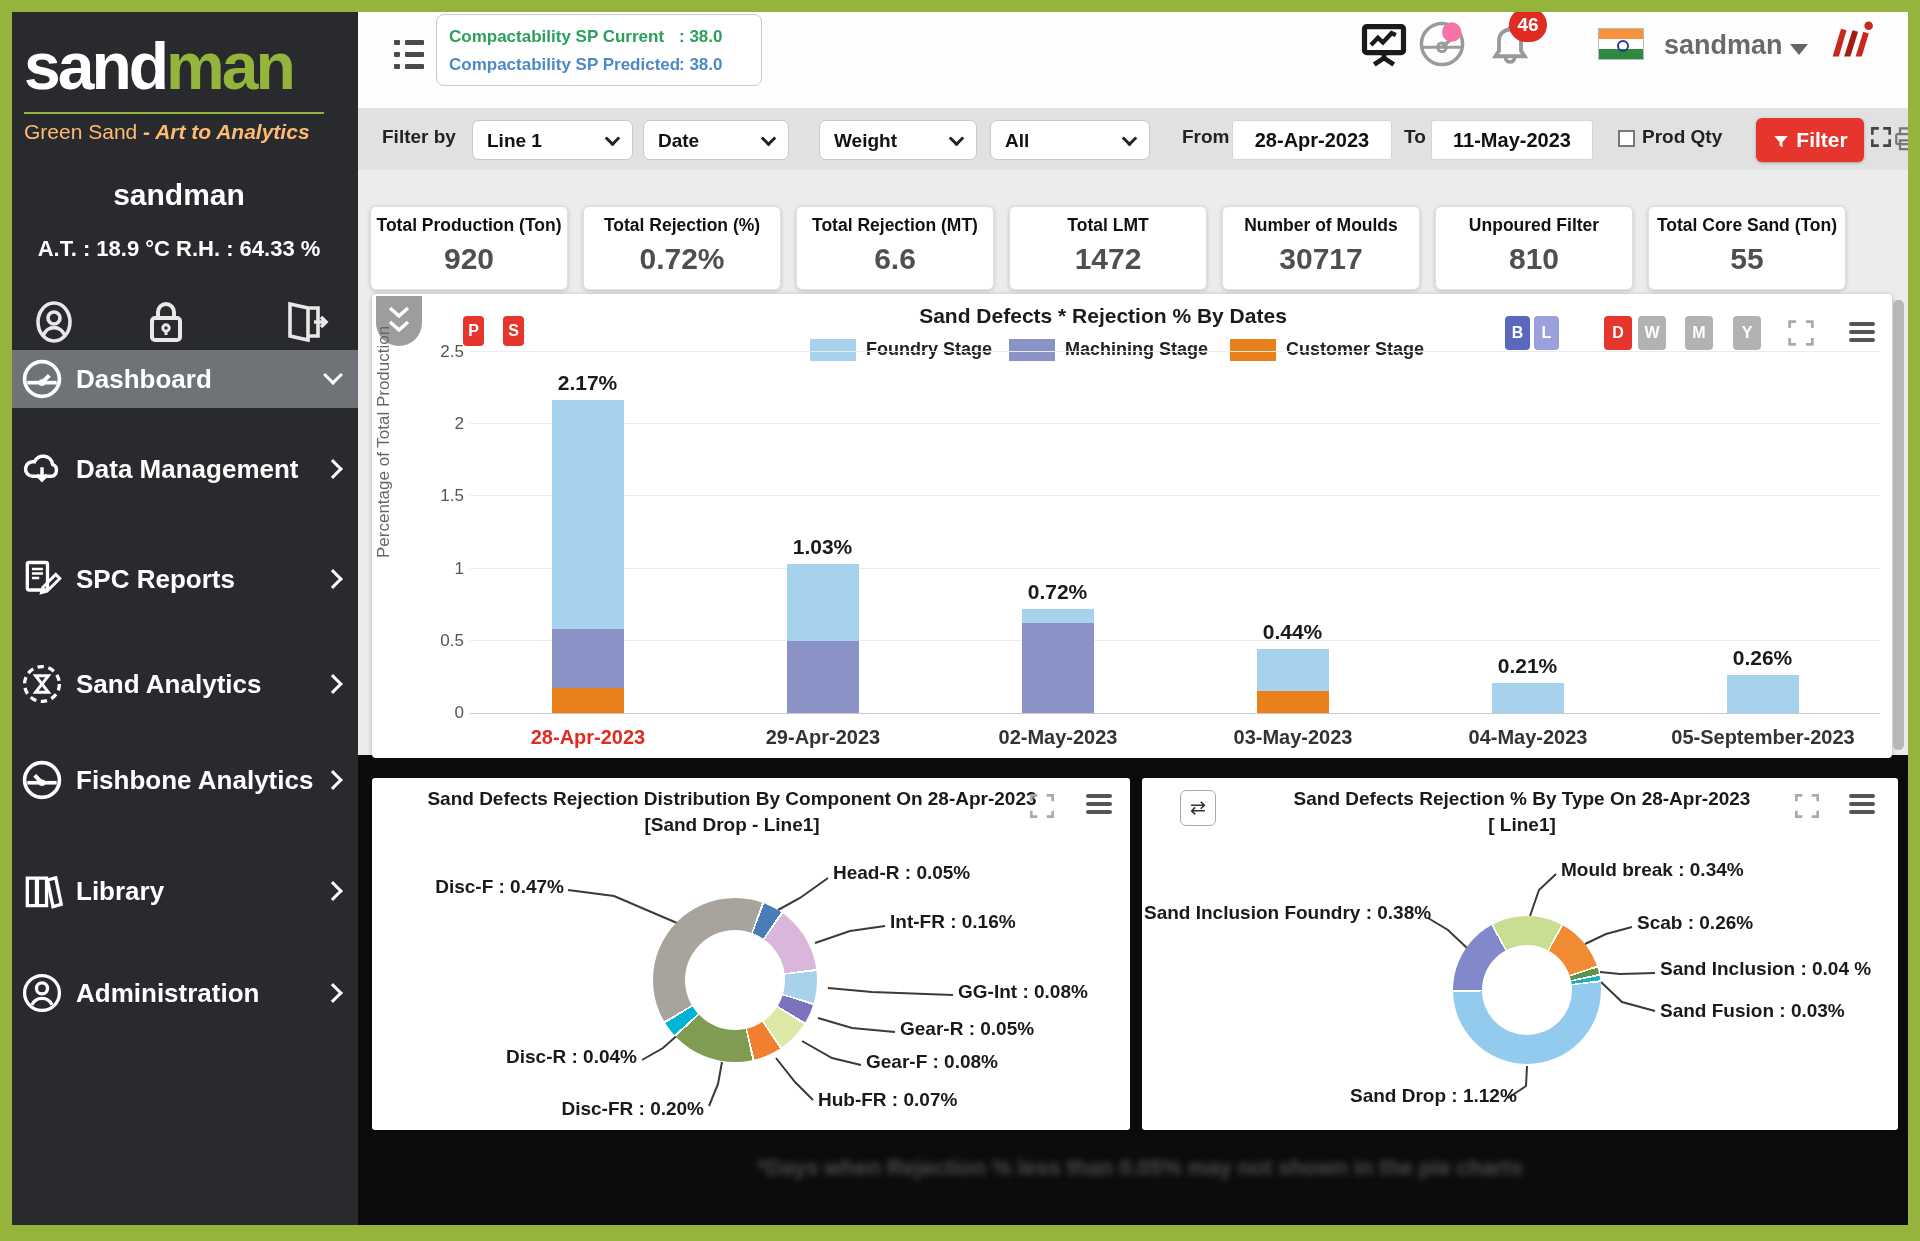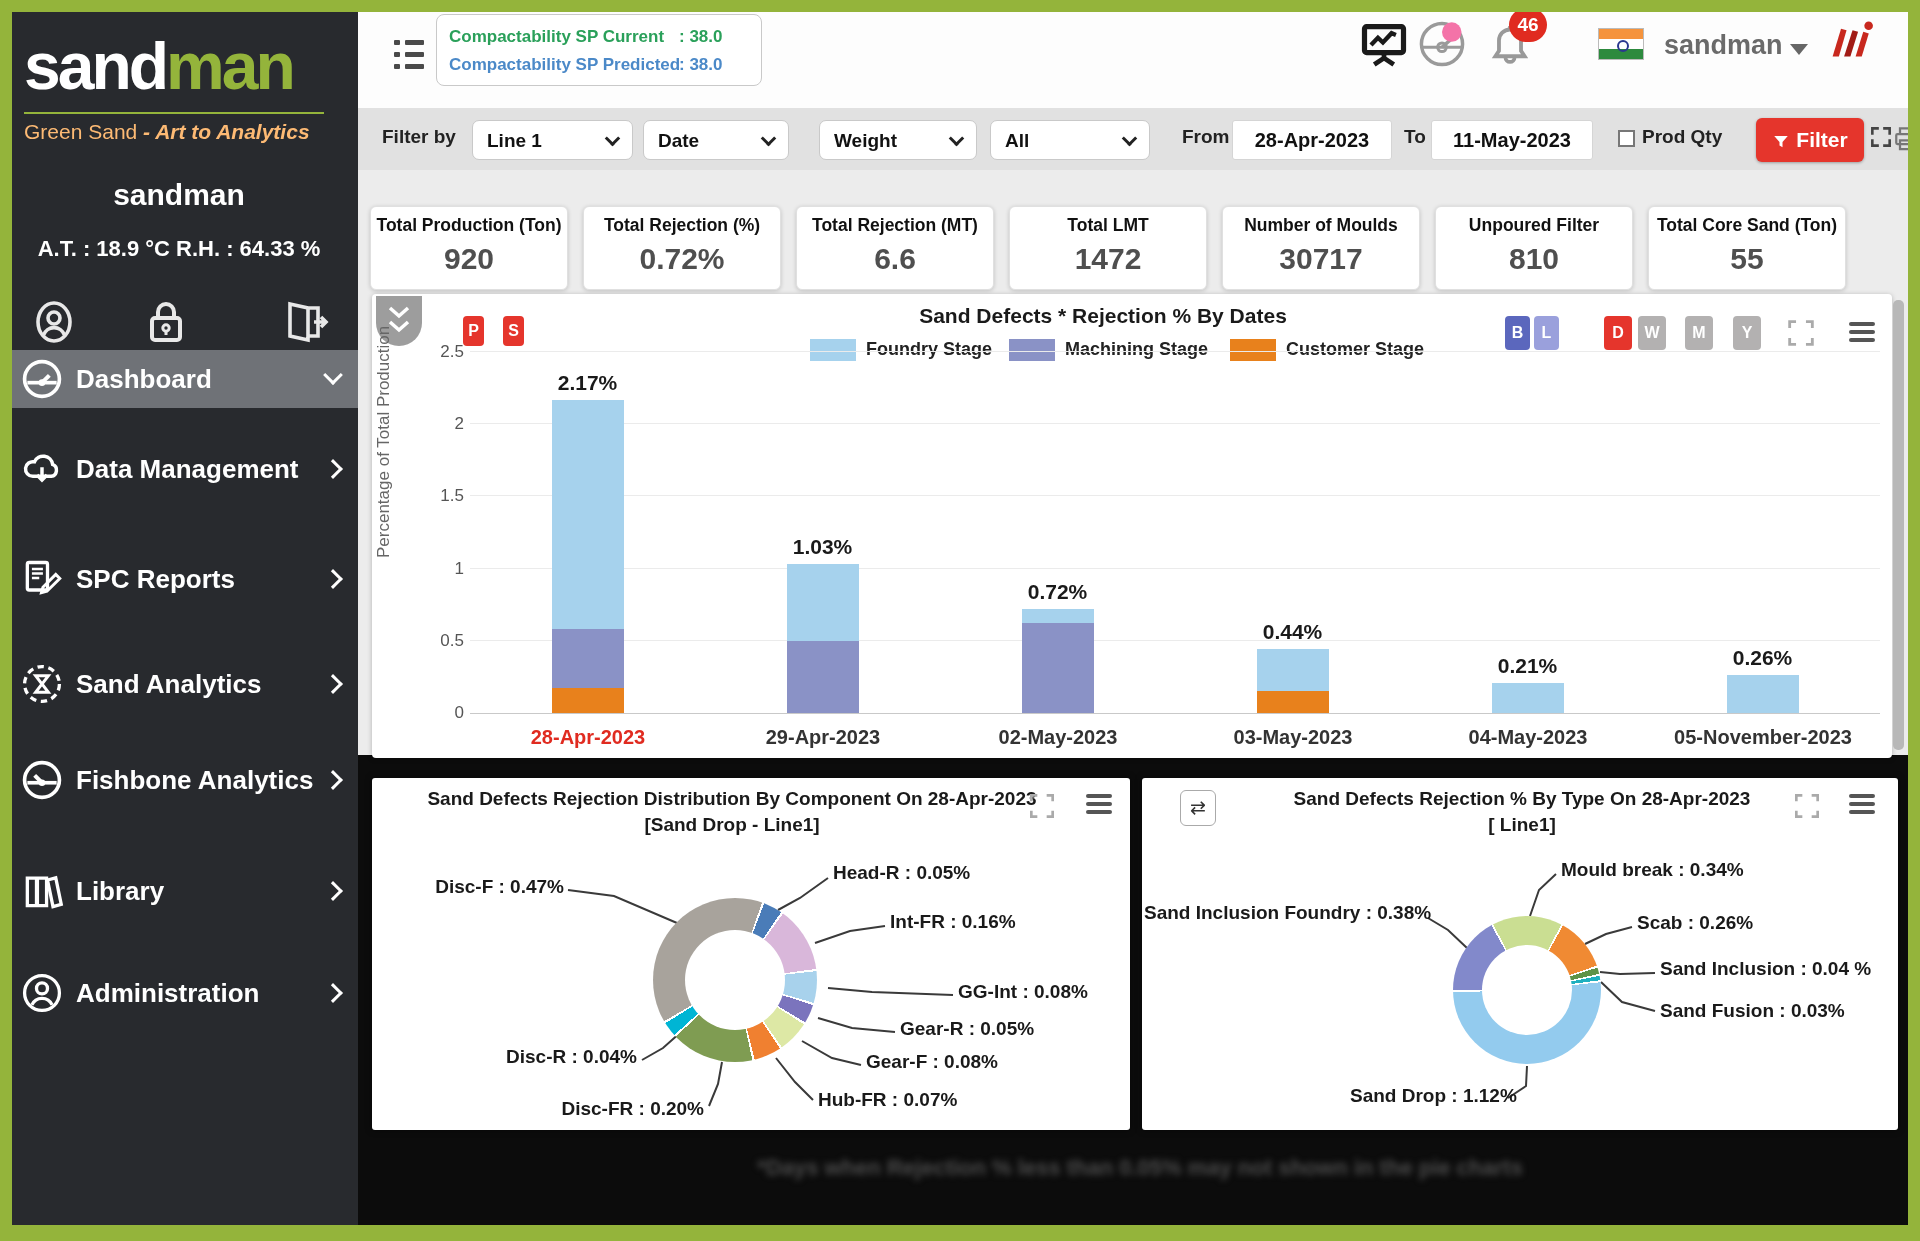--- a/index.html
+++ b/index.html
@@ -404,21 +404,21 @@
         <div class="bar-total" style="left: 997.5px; bottom: 35.324px;">0.21%</div>
         <div class="bar-seg" style="left: 1256.5px; bottom: 0px; width: 72px; height: 37.544px; background: rgb(166, 210, 237);"></div>
         <div class="bar-total" style="left: 1232.5px; bottom: 42.544px;">0.26%</div>
       </div>
     <div id="bar-xlabels">
         <span class="hl" style="left: 0.5px;">28-Apr-2023</span>
         <span style="left: 235.5px;">29-Apr-2023</span>
         <span style="left: 470.5px;">02-May-2023</span>
         <span style="left: 705.5px;">03-May-2023</span>
         <span style="left: 940.5px;">04-May-2023</span>
-        <span style="left: 1175.5px;">05-November-2023</span>
+        <span style="left: 1175.5px;">05-September-2023</span>
       </div>
   </section>
 
   <div class="bottom-band"></div>
 
   <section class="donut-card lc">
     <div class="dc-title" style="left:30px;top:8px;width:660px">
       <div>Sand Defects Rejection Distribution By Component On 28-Apr-2023</div>
       <div>[Sand Drop - Line1]</div>
     </div>

